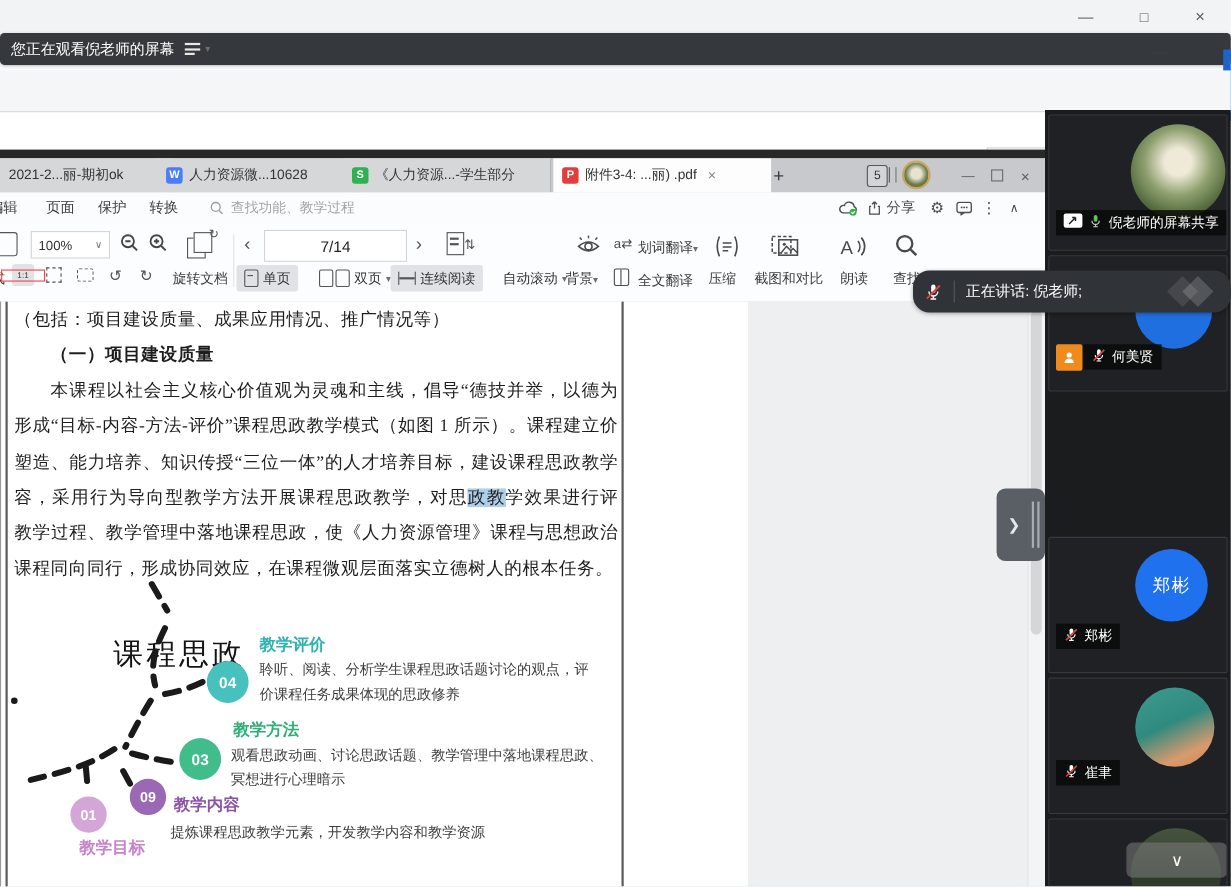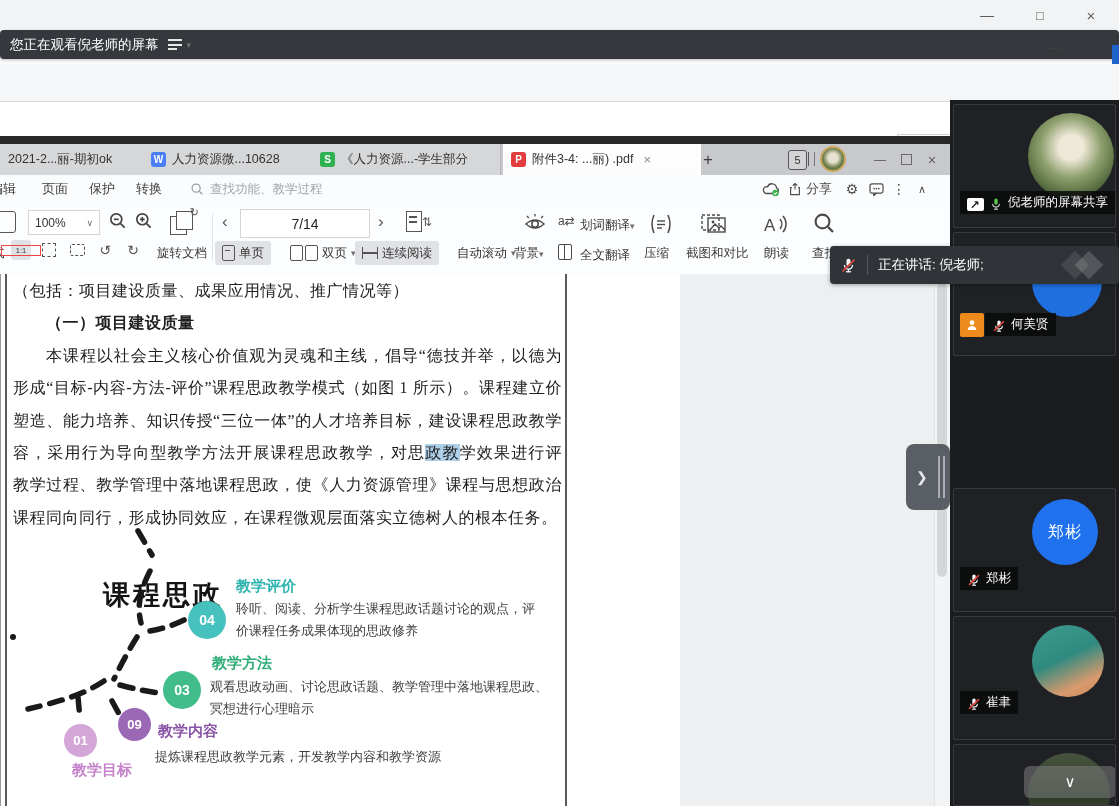--- a/index.html
+++ b/index.html
@@ -69,50 +69,50 @@
   .fline{position:absolute;top:0;height:552px;background:#5a5a5a;}
   .teal{position:absolute;left:0;top:552px;width:572px;height:3px;background:#2ba3ab;}
   .doc{position:absolute;left:13px;top:1px;width:549px;font-family:"Liberation Serif","DejaVu Serif",serif;
        font-size:16px;color:#1e1e20;letter-spacing:.5px;}
   .dline{height:32.4px;line-height:32.4px;text-align:justify;white-space:nowrap;}
   .djust{text-align:justify;text-align-last:justify;white-space:normal;overflow:hidden;}
   .hl{background:#aecfe8;}
   .dcap{position:absolute;left:0;top:539px;width:572px;text-align:center;font-family:"Liberation Serif",serif;
         font-weight:bold;font-size:14.5px;color:#1e1e20;}
 
-  .dg-root{position:absolute;left:103px;top:303px;font-size:27px;font-weight:bold;color:#141414;letter-spacing:3px;}
+  .dg-root{position:absolute;left:103px;top:303px;font-size:27px;font-weight:normal;color:#141414;letter-spacing:3px;}
   .dg-circle{position:absolute;border-radius:50%;color:#fff;font-weight:bold;display:flex;align-items:center;justify-content:center;}
   .dg-title{position:absolute;font-size:15px;font-weight:bold;}
   .dg-text{position:absolute;font-size:13px;color:#3e3e40;white-space:nowrap;}
 
   .pdfscroll{position:absolute;left:934px;top:0;width:16px;height:567px;background:#f3f4f5;border-left:1px solid #e2e3e4;}
   .pdfthumb{position:absolute;left:937px;top:8px;width:10px;height:295px;background:#d5d6d8;border-radius:5px;}
 
   
   .sidebar{left:950px;top:100px;width:169px;height:706px;background:#1b1c1e;}
   .tile{position:absolute;left:3px;width:163px;height:124px;background:#202124;border:1px solid #38393c;
         box-sizing:border-box;overflow:hidden;border-radius:2px;}
   .av{position:absolute;border-radius:50%;}
   .av1{left:74px;top:8px;width:86px;height:86px;background:radial-gradient(circle at 50% 40%,#efe9d8 0 18%,#8fa06f 45%,#4c6336 75%,#344722 100%);}
   .av2{left:78px;top:14px;width:70px;height:70px;background:#1f6fe0;}
   .av3{left:78px;top:8px;width:74px;height:74px;background:linear-gradient(165deg,#ece8e2 0%,#d8d3cc 34%,#c23b2e 58%,#8e2a21 88%);}
   .av4{left:78px;top:10px;width:66px;height:66px;background:#1f71ee;display:flex;align-items:center;justify-content:center;
        color:#fff;font-size:16px;letter-spacing:1px;}
   .av5{left:78px;top:8px;width:72px;height:72px;background:linear-gradient(155deg,#3f9a8e 0%,#2f8a80 45%,#d99a6d 78%,#c98757 100%);}
   .av6{left:74px;top:8px;width:82px;height:82px;background:linear-gradient(180deg,#46543f 0%,#2c3a27 55%,#56503e 100%);}
-  .plabel{position:absolute;left:6px;display:flex;align-items:flex-end;gap:5px;background:rgba(8,8,8,.82);
+  .plabel{position:absolute;left:6px;display:flex;align-items:flex-start;gap:5px;background:rgba(8,8,8,.82);
           padding:3px 7px;color:#fff;font-size:12.5px;white-space:nowrap;max-width:150px;overflow:hidden;}
   .ssbox{display:inline-flex;align-items:center;justify-content:center;width:17px;height:13px;background:#fff;border-radius:2px;}
   .orangebox{position:absolute;left:6px;width:24px;height:24px;background:#ef8a1c;border-radius:2px;
              display:flex;align-items:center;justify-content:center;}
   .scrolldown{position:absolute;left:70px;top:21px;width:92px;height:32px;background:rgba(125,125,128,.55);
               border-radius:6px;display:flex;align-items:center;justify-content:center;color:#fff;font-size:15px;}
 
   
-  .toast-speak{left:830px;top:246px;width:289px;height:38px;background:#303338;border-radius:4px;z-index:40;
+  .toast-speak{left:830px;top:246px;width:289px;height:38px;background:#303338;border-radius:15px;z-index:40;
                display:flex;align-items:center;padding:0 10px;box-sizing:border-box;color:#fff;font-size:13.5px;box-shadow:0 1px 4px rgba(0,0,0,.35);}
   .tdiv{width:1px;height:20px;background:#55585c;margin:0 10px;}
   .tmlogo{position:relative;margin-left:auto;width:46px;height:30px;}
   .tmlogo i{position:absolute;width:20px;height:20px;background:rgba(255,255,255,.10);transform:rotate(45deg);top:5px;}
   .tmlogo i:nth-child(1){left:2px;}
   .tmlogo i:nth-child(2){left:16px;background:rgba(255,255,255,.17);}
   .handle{left:906px;top:444px;width:44px;height:66px;background:#5a5f66;border-radius:8px;z-index:30;
           display:flex;align-items:center;color:#e6e7e9;}
   .handle .ch{font-size:14px;margin-left:10px;}
   .handle .grip{margin-left:10px;display:flex;gap:3px;}

